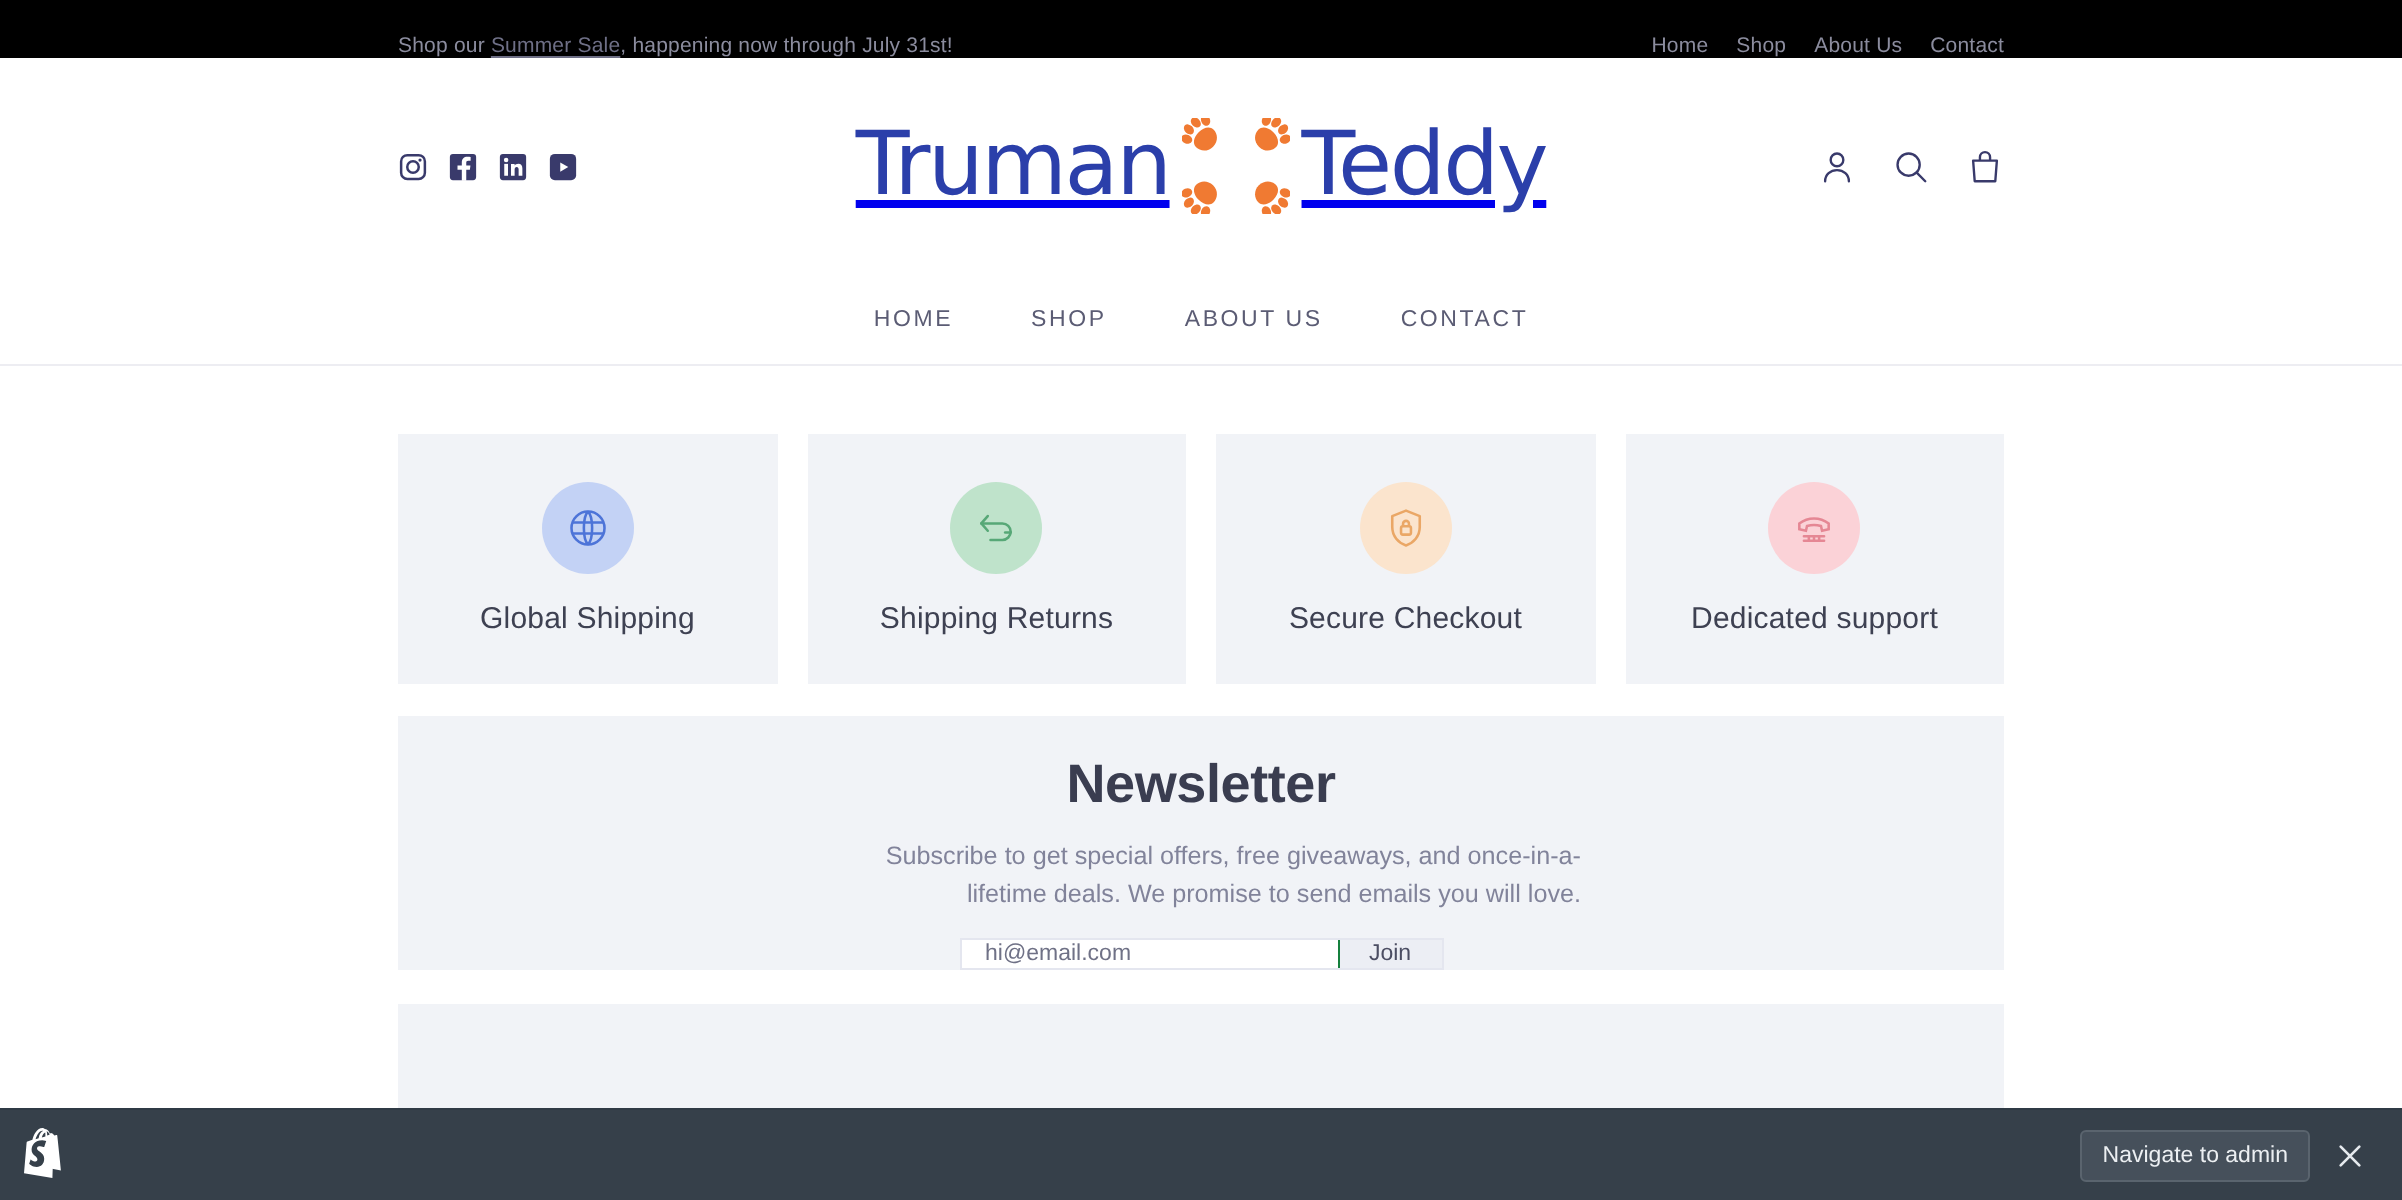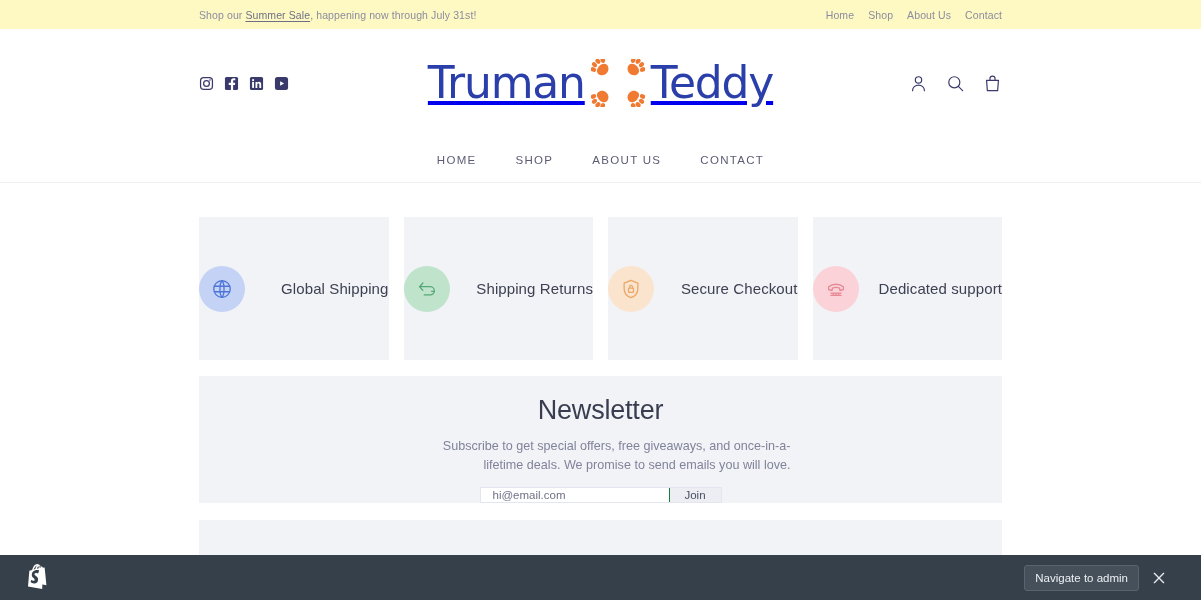--- a/index.html
+++ b/index.html
@@ -7,23 +7,23 @@
     width: 1201px; height: 600px;
     background: #ffffff;
     font-family: "Liberation Sans", sans-serif;
     overflow: hidden;
   }
   body { position: relative; }
 
   
   .announce {
     height: 29px;
-    background: #fef9c3;
-    display: flex;
-    align-items: center;
+    background: #000000;
+    display: flex;
+    align-items: flex-end;
     justify-content: space-between;
     padding: 0 199px;
     font-size: 10.5px;
     color: #8b8c9e;
     letter-spacing: .1px;
     gap: 24px;
   }
   .announce a.sale {
     color: #6e6f86;
     text-decoration: underline;
@@ -89,25 +89,25 @@
   
   .page-body { padding: 0 199px; background: #fff; }
   .features {
     display: grid;
     grid-template-columns: repeat(4, 1fr);
     gap: 15px;
     padding-top: 34px;
   }
   .feature {
     background: #f1f3f7;
-    height: 143px;
-    display: flex;
-    flex-direction: row;
+    height: 125px;
+    display: flex;
+    flex-direction: column;
     align-items: center;
-    justify-content: space-between;
+    justify-content: center;
     gap: 14px;
   }
   .f-circle {
     width: 46px; height: 46px; border-radius: 50%;
     display: flex; align-items: center; justify-content: center;
   }
   .f-circle svg { width: 22px; height: 22px; }
   .f-label {
     font-size: 15px;
     color: #3e4152;
@@ -121,21 +121,21 @@
     background: #f1f3f7;
     height: 127px;
     display: flex;
     flex-direction: column;
     align-items: center;
     padding-top: 19px;
   }
   .nl-title {
     font-size: 27px;
     color: #3a3d50;
-    font-weight: 400;
+    font-weight: 700;
     letter-spacing: -.2px;
   }
   .nl-sub {
     margin-top: 11px;
     width: 380px;
     text-align: right;
     font-size: 12.6px;
     line-height: 1.5;
     color: #81839a;
   }
@@ -193,21 +193,21 @@
 
   
   .admin-bar {
     position: absolute;
     left: 0; bottom: 0;
     width: 1201px;
     height: 45px;
     background: #36404a;
     display: flex;
     align-items: center;
-    padding: 0 28px;
+    padding: 0 12px;
     z-index: 20;
   }
   .shopify-logo { width: 24px; height: 27px; }
   .admin-right {
     margin-left: auto;
     display: flex;
     align-items: center;
     gap: 12px;
   }
   .admin-btn {

